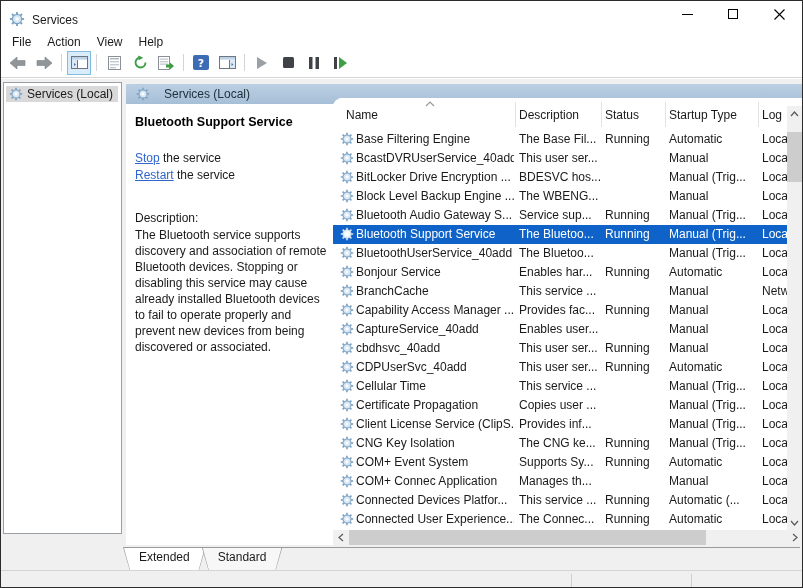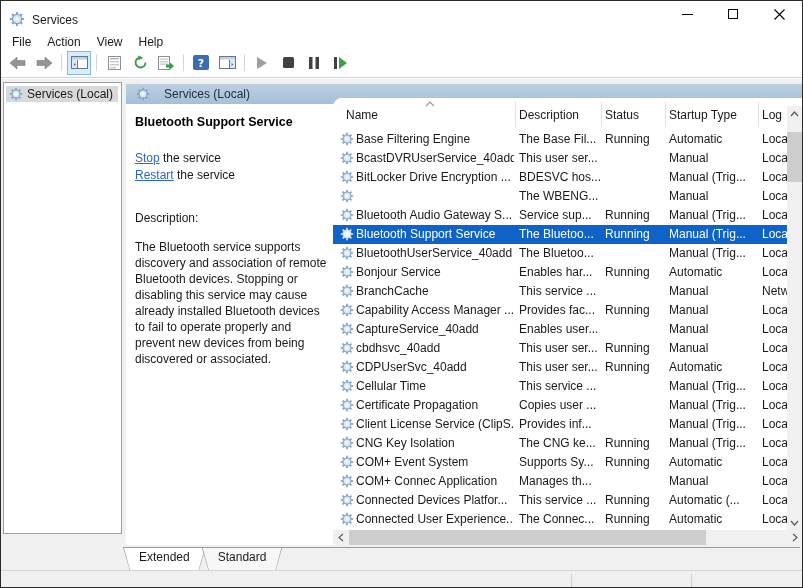--- a/index.html
+++ b/index.html
@@ -39,21 +39,21 @@
   .blue-header{ position:absolute; top:0; left:0; right:0; height:20px;
     background:linear-gradient(#bccfe2,#a6bfd8); display:flex; align-items:center; z-index:1; }
   .blue-header .gear-slot{ width:14px; height:14px; margin-left:10px; }
   .blue-header .hdr-title{ margin-left:14px; color:#20313f; font-size:12px; }
   
   .task-pane{ position:absolute; left:0; top:20px; width:207px; bottom:0; background:#fff; padding:11px 10px 0 9px; z-index:2; }
   .svc-title{ font-weight:bold; font-size:12.5px; color:#000; }
   .svc-links{ margin-top:21px; line-height:17px; }
   .svc-links a{ color:#2e66c9; text-decoration:underline;text-align:right; }
   .svc-desc-label{ margin-top:27px; }
-  .svc-desc{ margin-top:14px; width:196px; line-height:16px; }
+  .svc-desc{ margin-top:2px; width:196px; line-height:16px; }
   
   .list-pane{ position:absolute; left:207px; top:14px; right:0; bottom:0; background:#fff; border-top-left-radius:9px; z-index:2; overflow:hidden; }
   .lv-header{ position:absolute; top:0; left:0; right:15px; height:32px; background:#fff;text-align:center; }
   .lv-col{ position:absolute; top:10px; height:22px; font-size:12px; color:#1a1a1a; white-space:nowrap; overflow:hidden; }
   .col-sep{ position:absolute; top:4px; height:25px; width:1px; background:#e2e2e2; }
   .sort-arrow{ position:absolute; top:2px; left:91px; width:12px; height:8px; }
   .lv-rows{ position:absolute; top:32px; left:0; right:15px; height:400px; overflow:hidden; }
   .lv-row{ position:relative; height:19px; display:block; white-space:nowrap; }
   .lv-row .cell{ position:absolute; top:2px; white-space:nowrap; overflow:hidden; font-size:12px; }
   .cell.c-name{ left:23px; width:158px; }
@@ -344,20 +344,21 @@
                   <line x1="11.25" y1="11.25" x2="13.02" y2="13.02" stroke="#7fa3c4" stroke-width="1.9"></line>
                   <line x1="8.00" y1="12.60" x2="8.00" y2="15.10" stroke="#7fa3c4" stroke-width="1.9"></line>
                   <line x1="4.75" y1="11.25" x2="2.98" y2="13.02" stroke="#7fa3c4" stroke-width="1.9"></line>
                   <line x1="3.40" y1="8.00" x2="0.90" y2="8.00" stroke="#7fa3c4" stroke-width="1.9"></line>
                   <line x1="4.75" y1="4.75" x2="2.98" y2="2.98" stroke="#7fa3c4" stroke-width="1.9"></line>
                   <line x1="8.00" y1="3.40" x2="8.00" y2="0.90" stroke="#7fa3c4" stroke-width="1.9"></line>
                   <line x1="11.25" y1="4.75" x2="13.02" y2="2.98" stroke="#7fa3c4" stroke-width="1.9"></line>
                   <circle cx="8" cy="8" r="4.6" fill="#d9e7f3" stroke="#7fa3c4" stroke-width="1.2"></circle>
                   <circle cx="8" cy="8" r="1.7" fill="#ffffff"></circle>
                 </svg></span>
+      <span class="cell c-name">Block Level Backup Engine ...</span>
       <span class="cell c-desc">The WBENG...</span>
       <span class="cell c-status"></span>
       <span class="cell c-startup">Manual</span>
       <span class="cell c-log">Loca</span>
     </div>
             <div class="lv-row">
       <span class="gear-slot"><svg viewBox="0 0 16 16" width="100%" height="100%">
                   <line x1="12.60" y1="8.00" x2="15.10" y2="8.00" stroke="#7fa3c4" stroke-width="1.9"></line>
                   <line x1="11.25" y1="11.25" x2="13.02" y2="13.02" stroke="#7fa3c4" stroke-width="1.9"></line>
                   <line x1="8.00" y1="12.60" x2="8.00" y2="15.10" stroke="#7fa3c4" stroke-width="1.9"></line>

